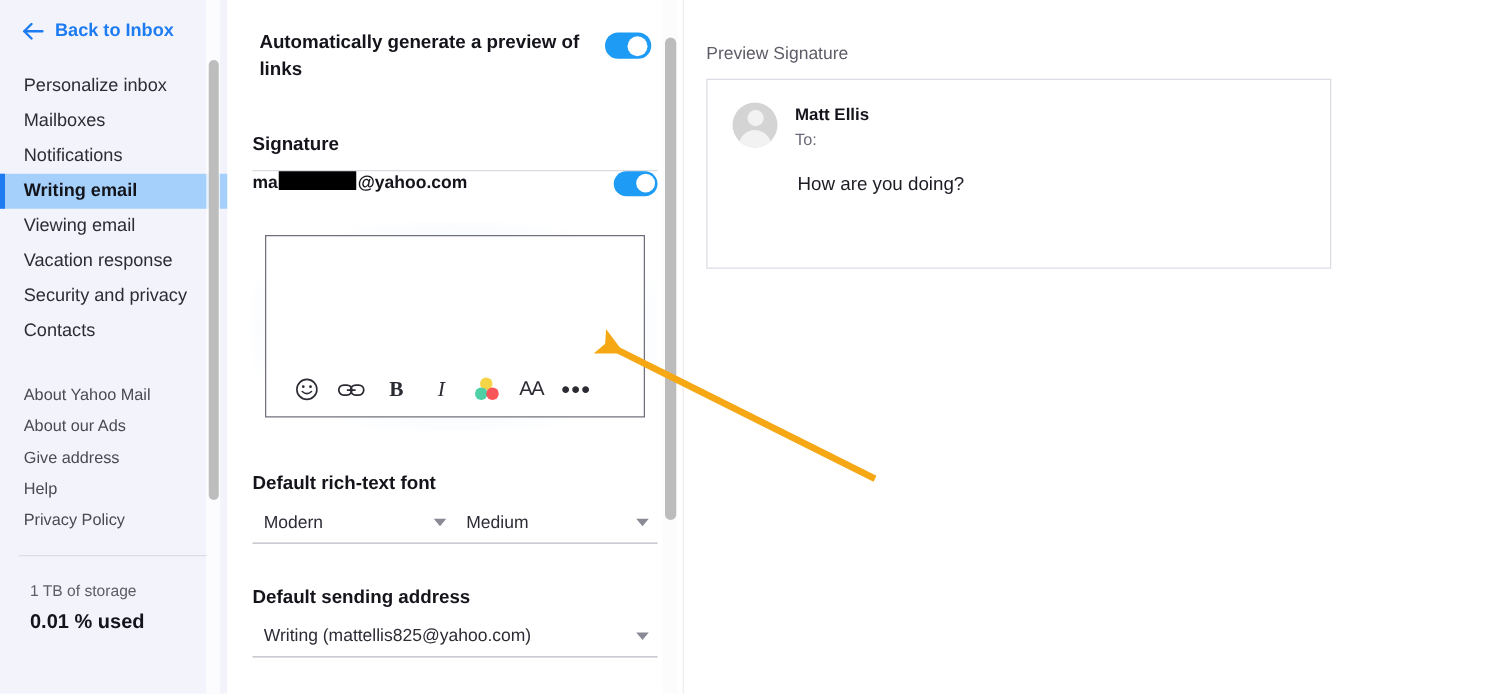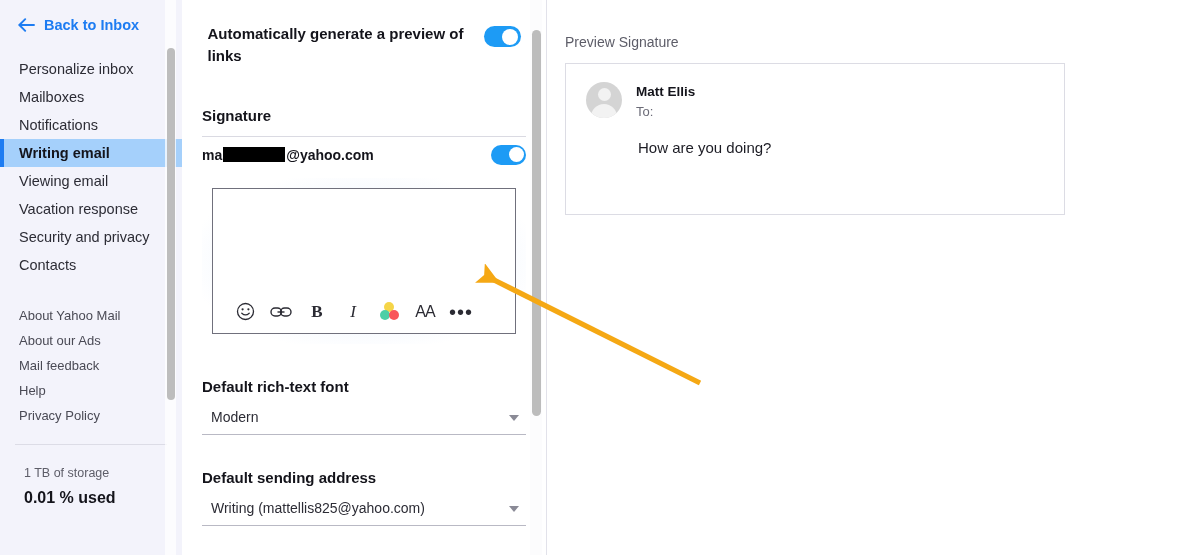--- a/index.html
+++ b/index.html
@@ -181,21 +181,21 @@
   }
 
   .hr {
     height: 1px;
     background: #dadae2;
     margin-top: 12px;
   }
 
   .sig-row {
     display: flex;
-    align-items: center;
+    align-items: flex-start;
     justify-content: space-between;
     height: 36px;
   }
   .sig-email {
     font-size: 14px;
     font-weight: bold;
     color: #14141b;
     display: flex;
     align-items: center;
     white-space: nowrap;
@@ -395,21 +395,21 @@
       <li class="nav-item active"><span>Writing email</span></li>
       <li class="nav-item"><span>Viewing email</span></li>
       <li class="nav-item"><span>Vacation response</span></li>
       <li class="nav-item"><span>Security and privacy</span></li>
       <li class="nav-item"><span>Contacts</span></li>
     </ul>
 
     <ul class="nav-footer">
       <li class="nav-item"><span>About Yahoo Mail</span></li>
       <li class="nav-item"><span>About our Ads</span></li>
-      <li class="nav-item"><span>Mail feedback</span></li>
+      <li class="nav-item"><span>Give address</span></li>
       <li class="nav-item"><span>Help</span></li>
       <li class="nav-item"><span>Privacy Policy</span></li>
     </ul>
 
     <div class="side-divider"></div>
 
     <div class="storage">
       <div>1 TB of storage</div>
       <div class="used">0.01 % used</div>
     </div>
@@ -476,20 +476,24 @@
         </div>
       </div>
 
       <div class="field-group">
         <div class="section-title" style="margin-top:0">Default rich-text font</div>
         <div class="selects">
           <div class="select half">
             <span>Modern</span>
             <span class="caret"></span>
           </div>
+          <div class="select half">
+            <span>Medium</span>
+            <span class="caret"></span>
+          </div>
         </div>
       </div>
 
       <div class="field-group">
         <div class="section-title" style="margin-top:0">Default sending address</div>
         <div class="selects">
           <div class="select full">
             <span>Writing (mattellis825@yahoo.com)</span>
             <span class="caret"></span>
           </div>

